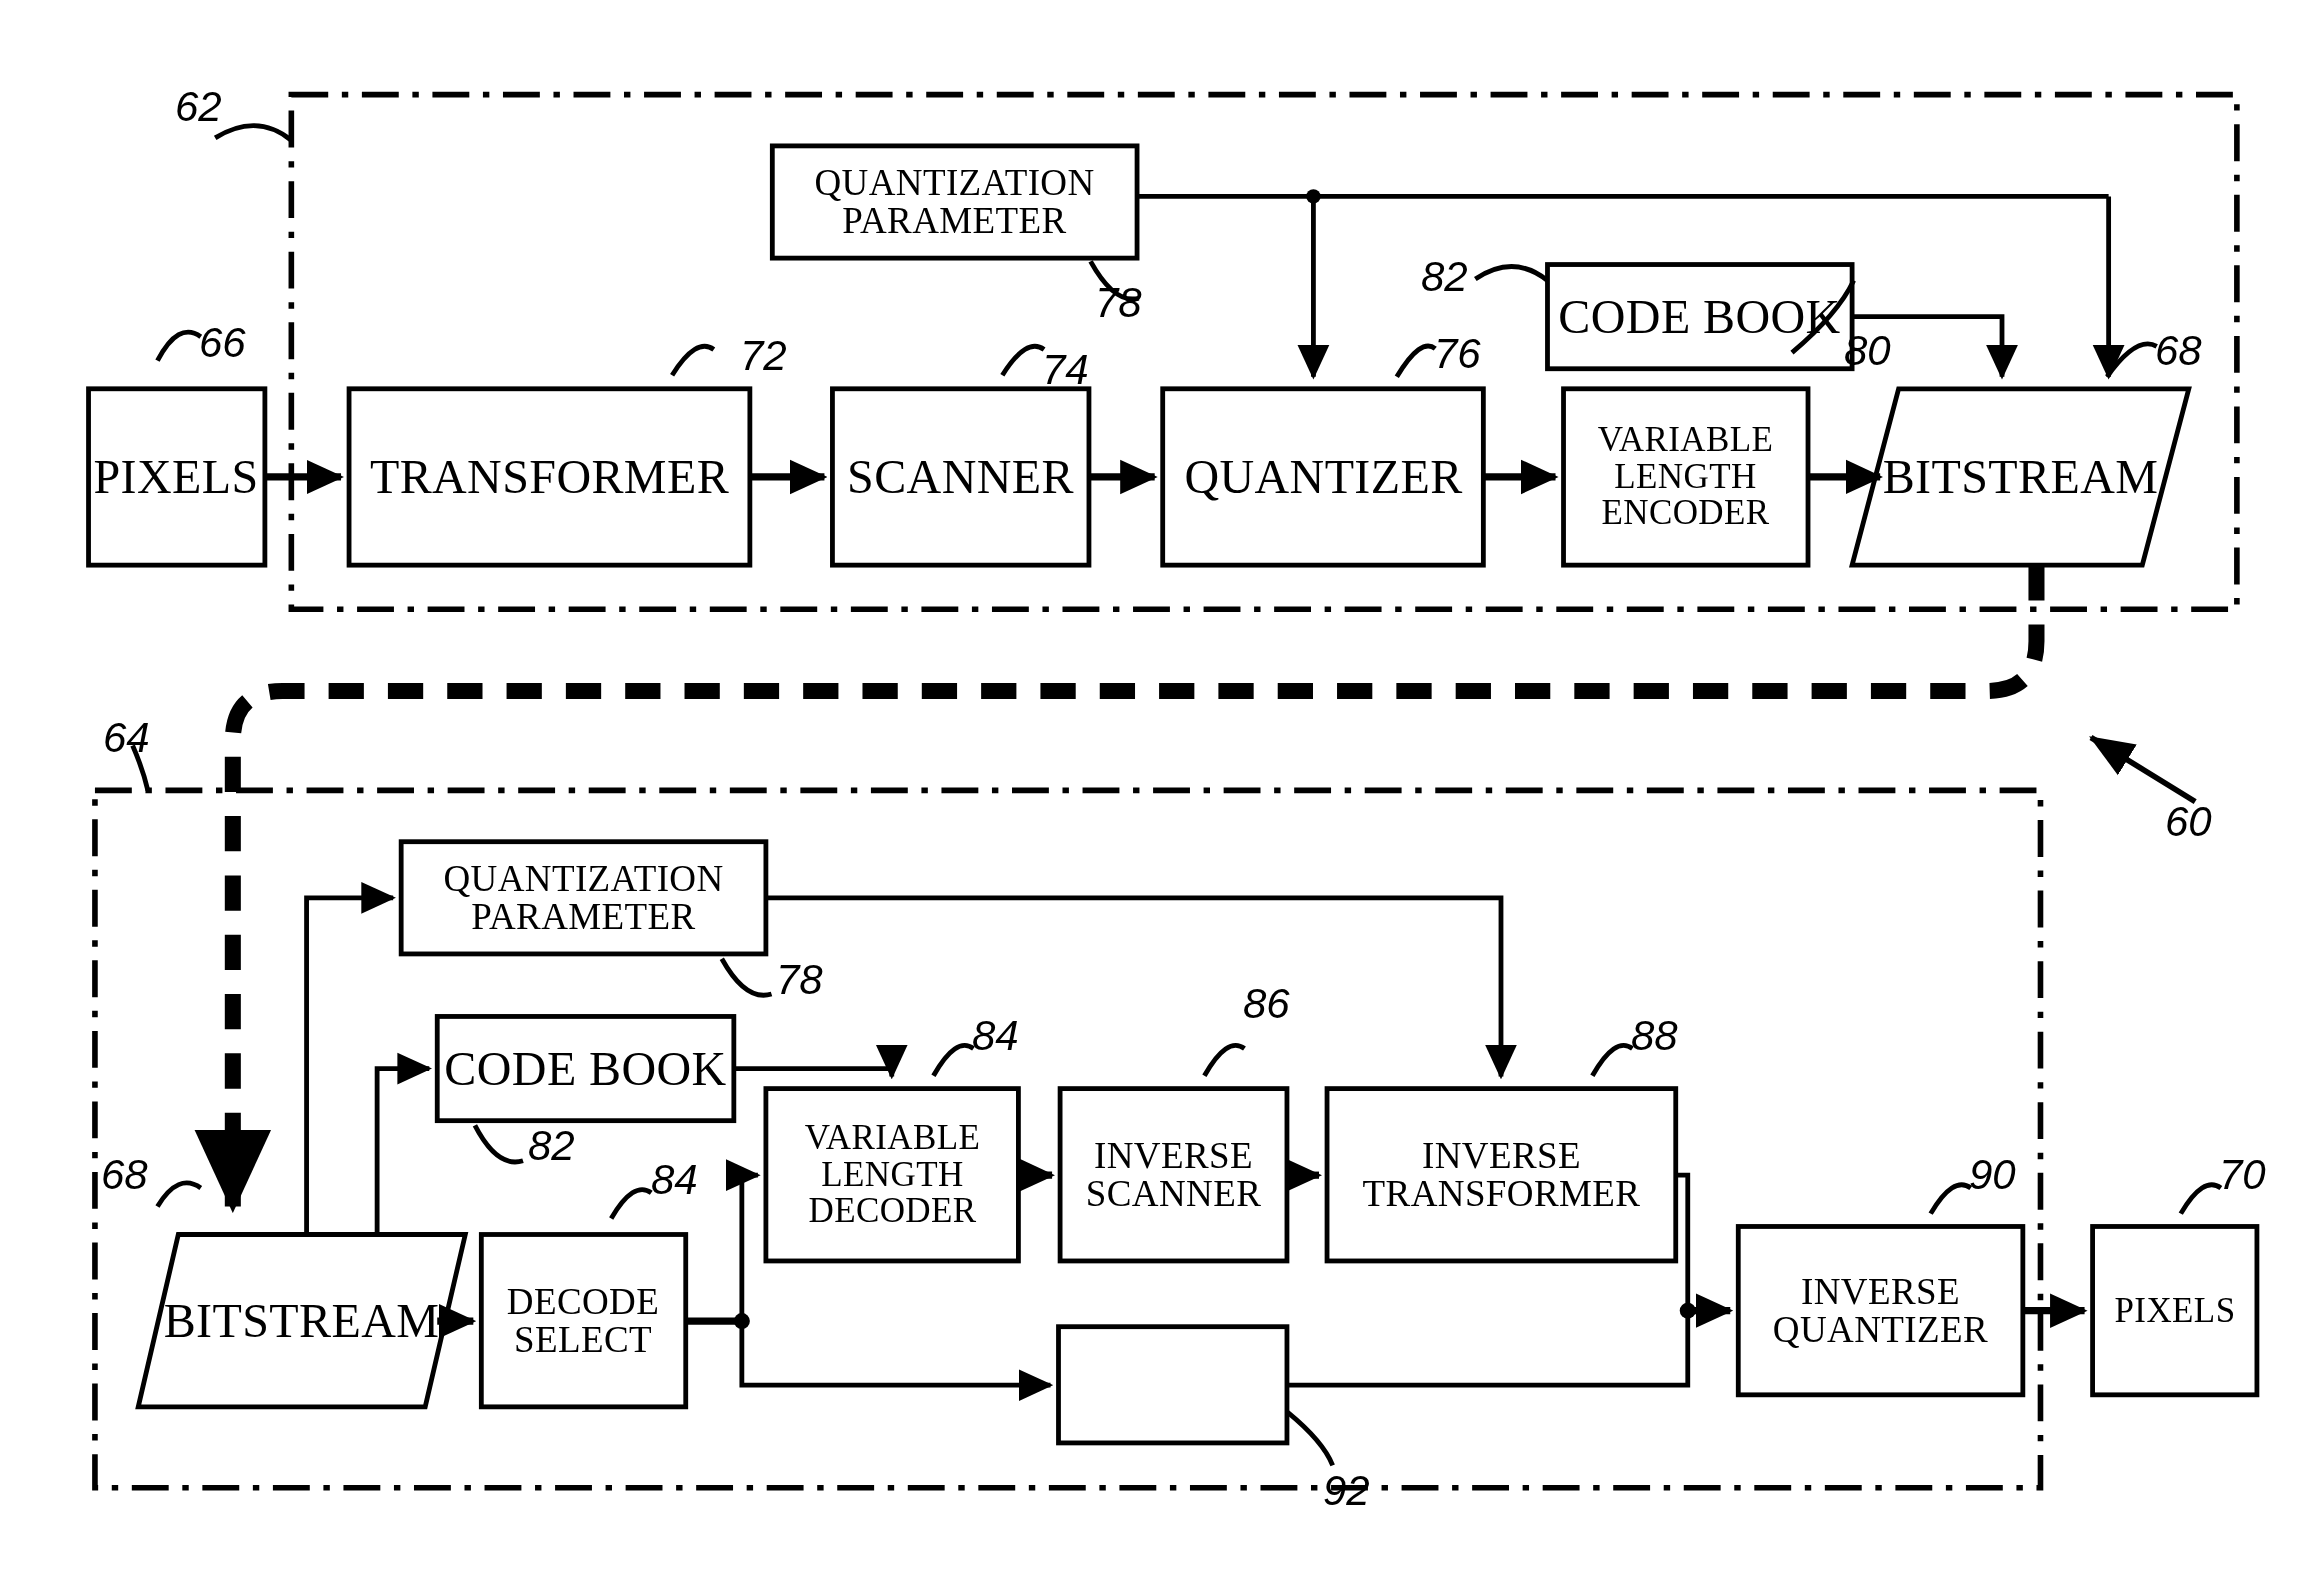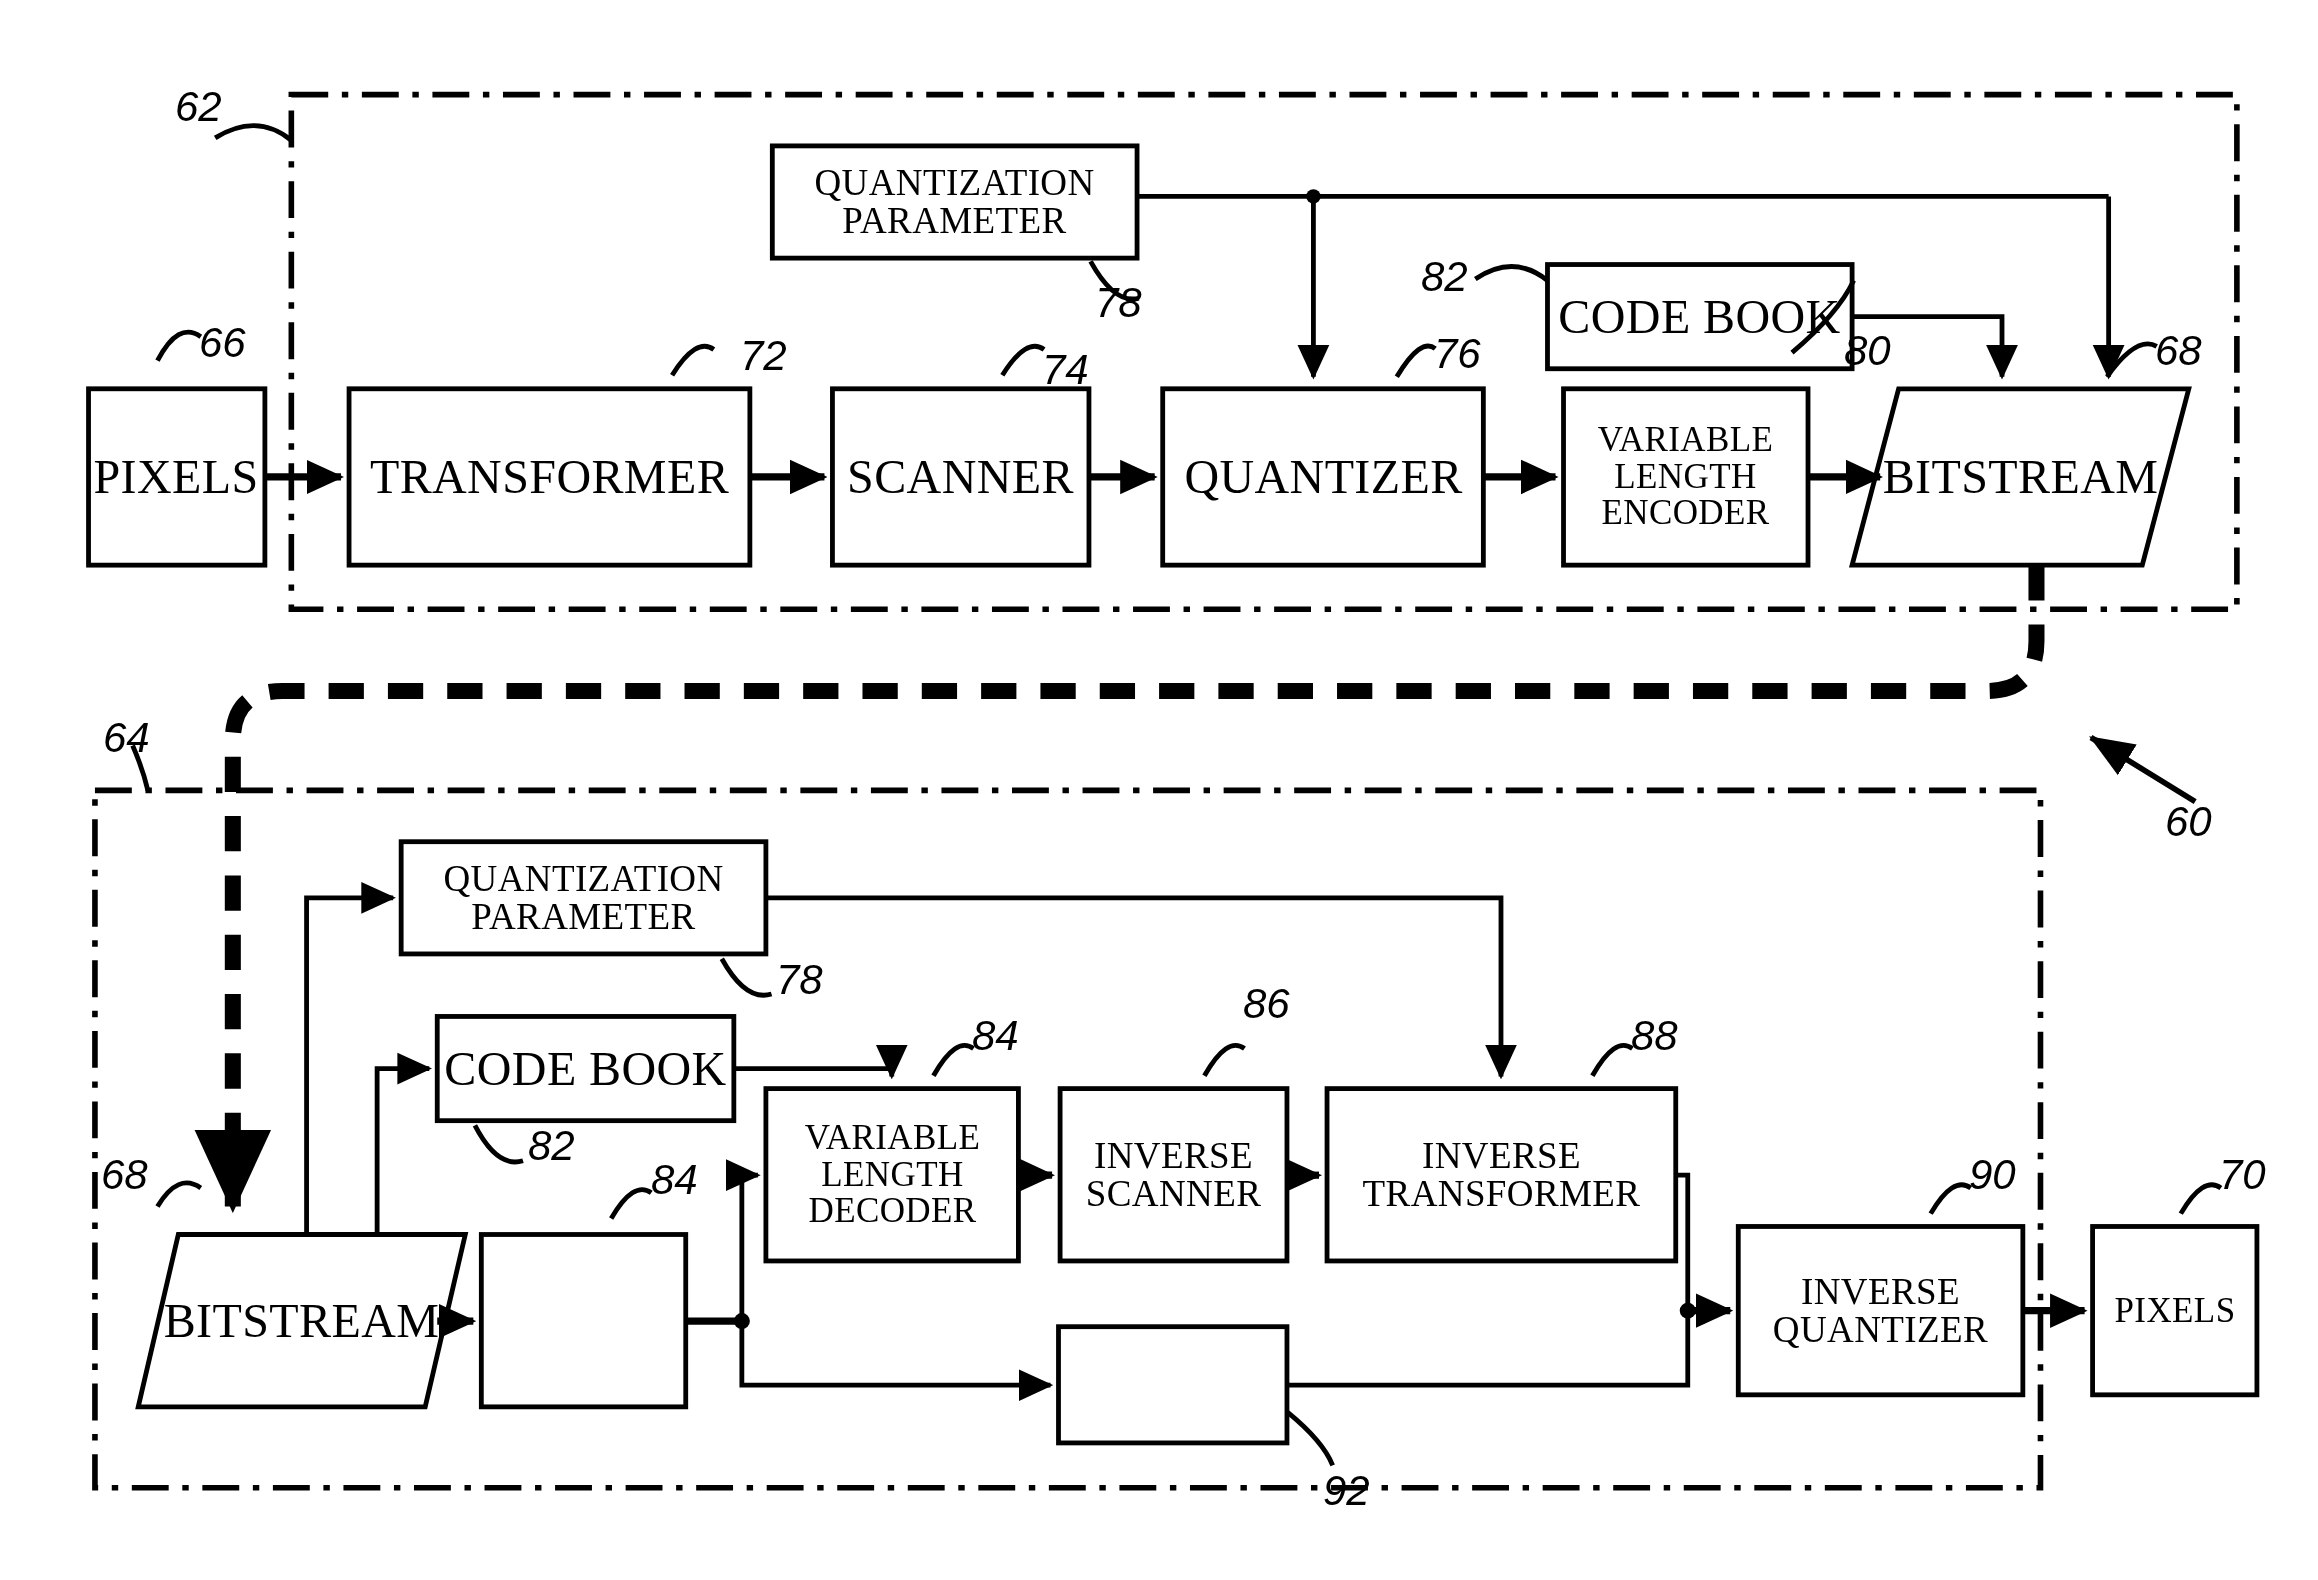--- a/index.html
+++ b/index.html
@@ -163,20 +163,22 @@
 ENCODER</div>
   <div class="blk f48" style="left:1852px;top:389px;width:337px;height:176px;">BITSTREAM</div>
   <div class="blk f46" style="left:772px;top:146px;width:365px;height:112px;">QUANTIZATION
 PARAMETER</div>
   <div class="blk f48" style="left:1547px;top:265px;width:305px;height:104px;">CODE BOOK</div>
 
   <div class="blk f46" style="left:401px;top:842px;width:365px;height:112px;">QUANTIZATION
 PARAMETER</div>
   <div class="blk f48" style="left:437px;top:1017px;width:297px;height:104px;">CODE BOOK</div>
   <div class="blk f48" style="left:138px;top:1235px;width:327px;height:172px;">BITSTREAM</div>
+  <div class="blk f46" style="left:481px;top:1235px;width:204px;height:172px;">DECODE
+SELECT</div>
   <div class="blk f44" style="left:766px;top:1089px;width:253px;height:172px;">VARIABLE
 LENGTH
 DECODER</div>
   <div class="blk f46" style="left:1060px;top:1089px;width:227px;height:172px;">INVERSE
 SCANNER</div>
   <div class="blk f46" style="left:1327px;top:1089px;width:349px;height:172px;">INVERSE
 TRANSFORMER</div>
   <div class="blk f46" style="left:1738px;top:1227px;width:285px;height:168px;">INVERSE
 QUANTIZER</div>
   <div class="blk f44" style="left:2093px;top:1227px;width:164px;height:168px;">PIXELS</div>

